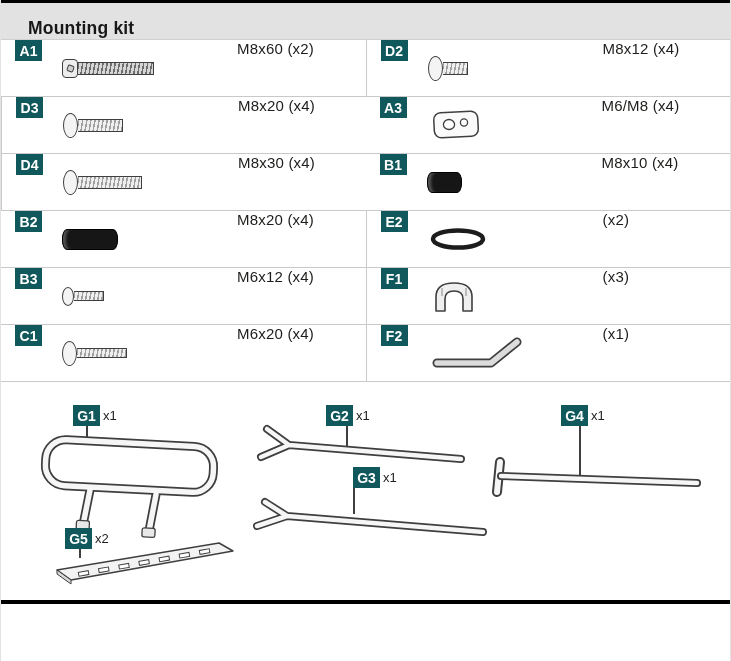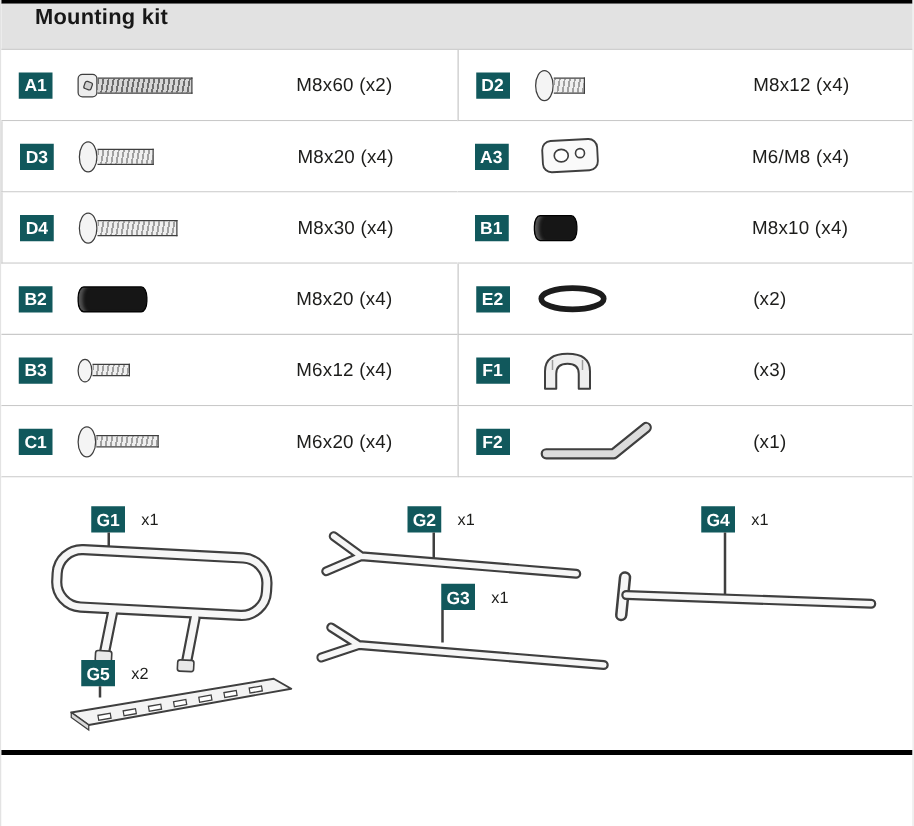--- a/index.html
+++ b/index.html
@@ -2,26 +2,26 @@
 <html style="--badge-bg: #11585c; --header-bg: #e2e2e2; --divider: #c9c9c9; --frame: #000000; --text: #1d1d1b;"><head>
 <meta charset="utf-8">
 <style>
   *{margin:0;padding:0;box-sizing:border-box}
   html,body{background:#fff}
   body{font-family:"Liberation Sans","DejaVu Sans",sans-serif;color:var(--text,#1d1d1b)}
   .sheet{position:relative;width:731px;height:661px;background:#fff;margin:0 auto;overflow:hidden;
          border-left:1px solid #e3e3e3;border-right:1px solid #e3e3e3}
   .frame{height:3px;background:var(--frame,#000)}
   .frame.bottom{height:4px}
-  .header{height:37px;background:var(--header-bg,#e2e2e2);display:flex;align-items:flex-start;
+  .header{height:37px;background:var(--header-bg,#e2e2e2);display:flex;align-items:flex-end;
           padding-left:27px;border-bottom:1px solid #cfcfcf}
   .header h1{font-size:17.5px;font-weight:bold;letter-spacing:.2px;color:#171717}
 
   .table{display:grid;grid-template-columns:1fr 1fr}
-  .cell{height:57px;display:flex;align-items:center;padding-left:14px;
+  .cell{height:57px;display:flex;padding-left:14px;
         border-bottom:1px solid var(--divider,#c9c9c9);background:#fff}
   .cell.r{border-left:1px solid var(--divider,#c9c9c9)}
   .badge{display:inline-flex;align-items:center;justify-content:center;min-width:27px;height:21px;
          padding:0 4px;background:var(--badge-bg,#11585c);color:#fff;font-weight:bold;font-size:14px;
          line-height:1;flex:none}
   .icon{width:175px;margin-left:20px;display:flex;align-items:center;flex:none}
   .spec{font-size:15px;letter-spacing:.2px;white-space:nowrap}
 
   
   .screw{display:inline-flex;align-items:center}
@@ -37,21 +37,21 @@
   .shaft{border:1.3px solid #3f3f3f;border-left:none;flex:none;
          background:repeating-linear-gradient(100deg,#a0a0a0 0 1.5px,#efefef 1.5px 4px)}
   .shaft.m8{height:13px}
   .shaft.m6{height:10px}
   .shaft.dark{background:repeating-linear-gradient(100deg,#6d6d6d 0 1.5px,#d6d6d6 1.5px 4px)}
   .spacer{display:inline-block;background:#161616;border:1px solid #000;border-radius:5px/9px;
           box-shadow:inset 5px 0 3px -2px #555;flex:none}
 
   
   .gsection{position:relative;height:218px;background:#fff}
-  .gtag{position:absolute;display:flex;align-items:center;gap:13px}
+  .gtag{position:absolute;display:flex;align-items:center;gap:3px}
   .qty{font-size:13px}
   .leader{position:absolute;width:1.5px;background:#3f3f3f}
   .gart{position:absolute;line-height:0}
 </style>
 </head>
 <body>
 
 <div class="sheet">
   <div class="frame"></div>
 

